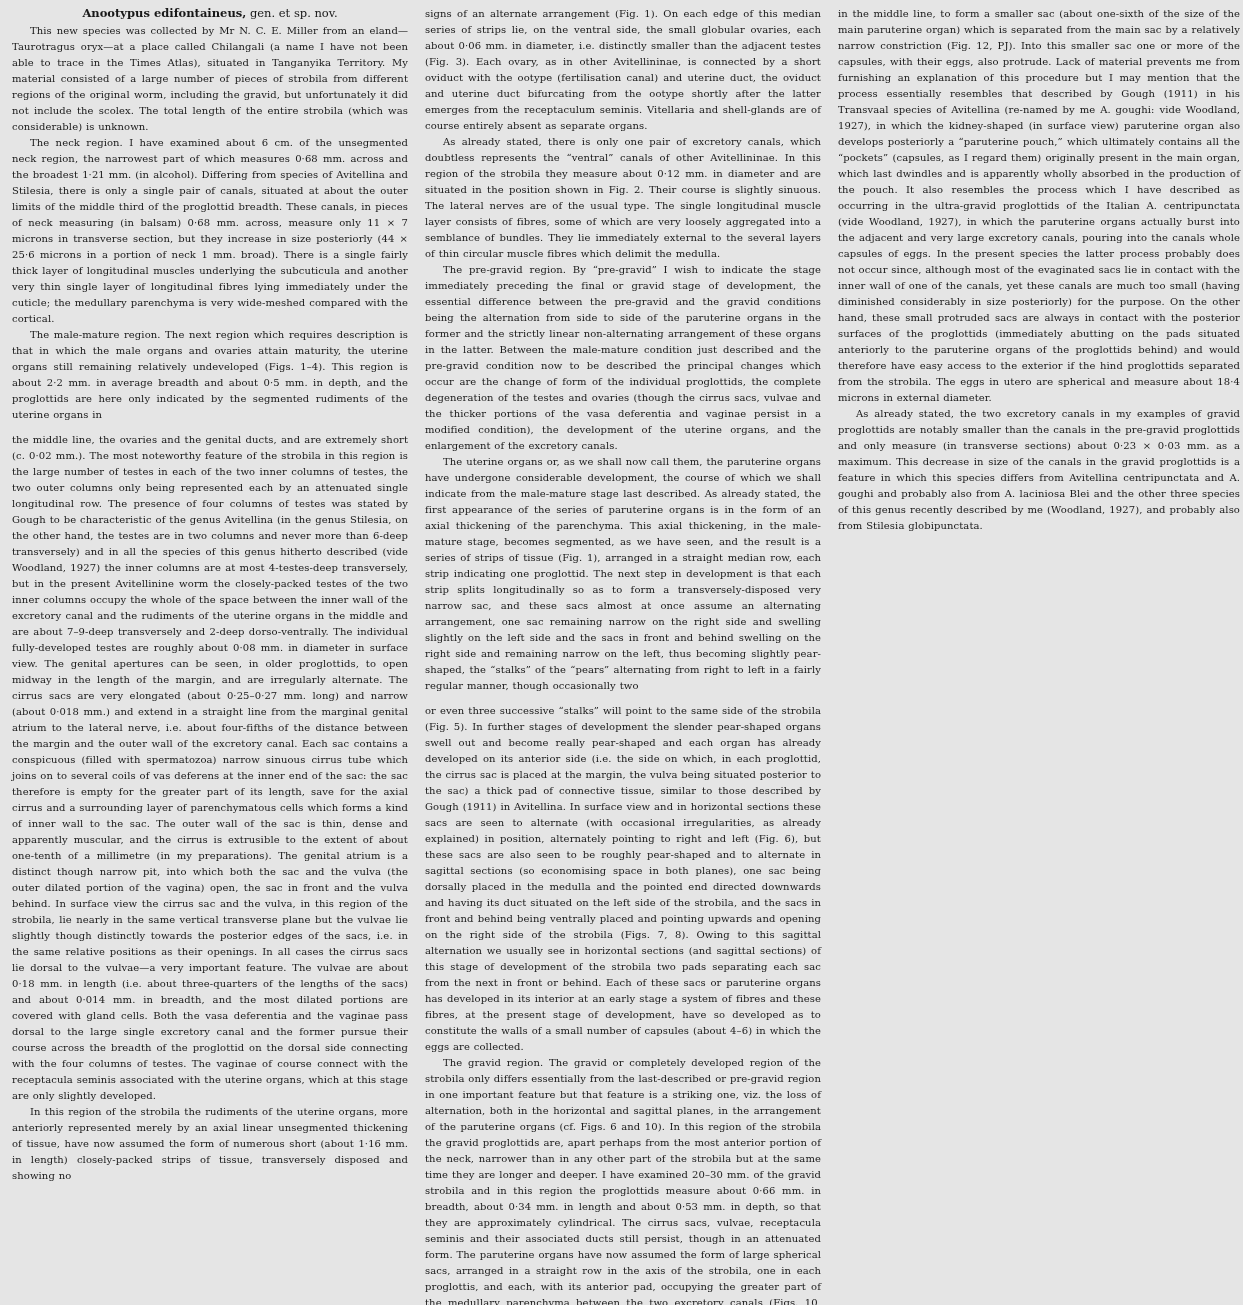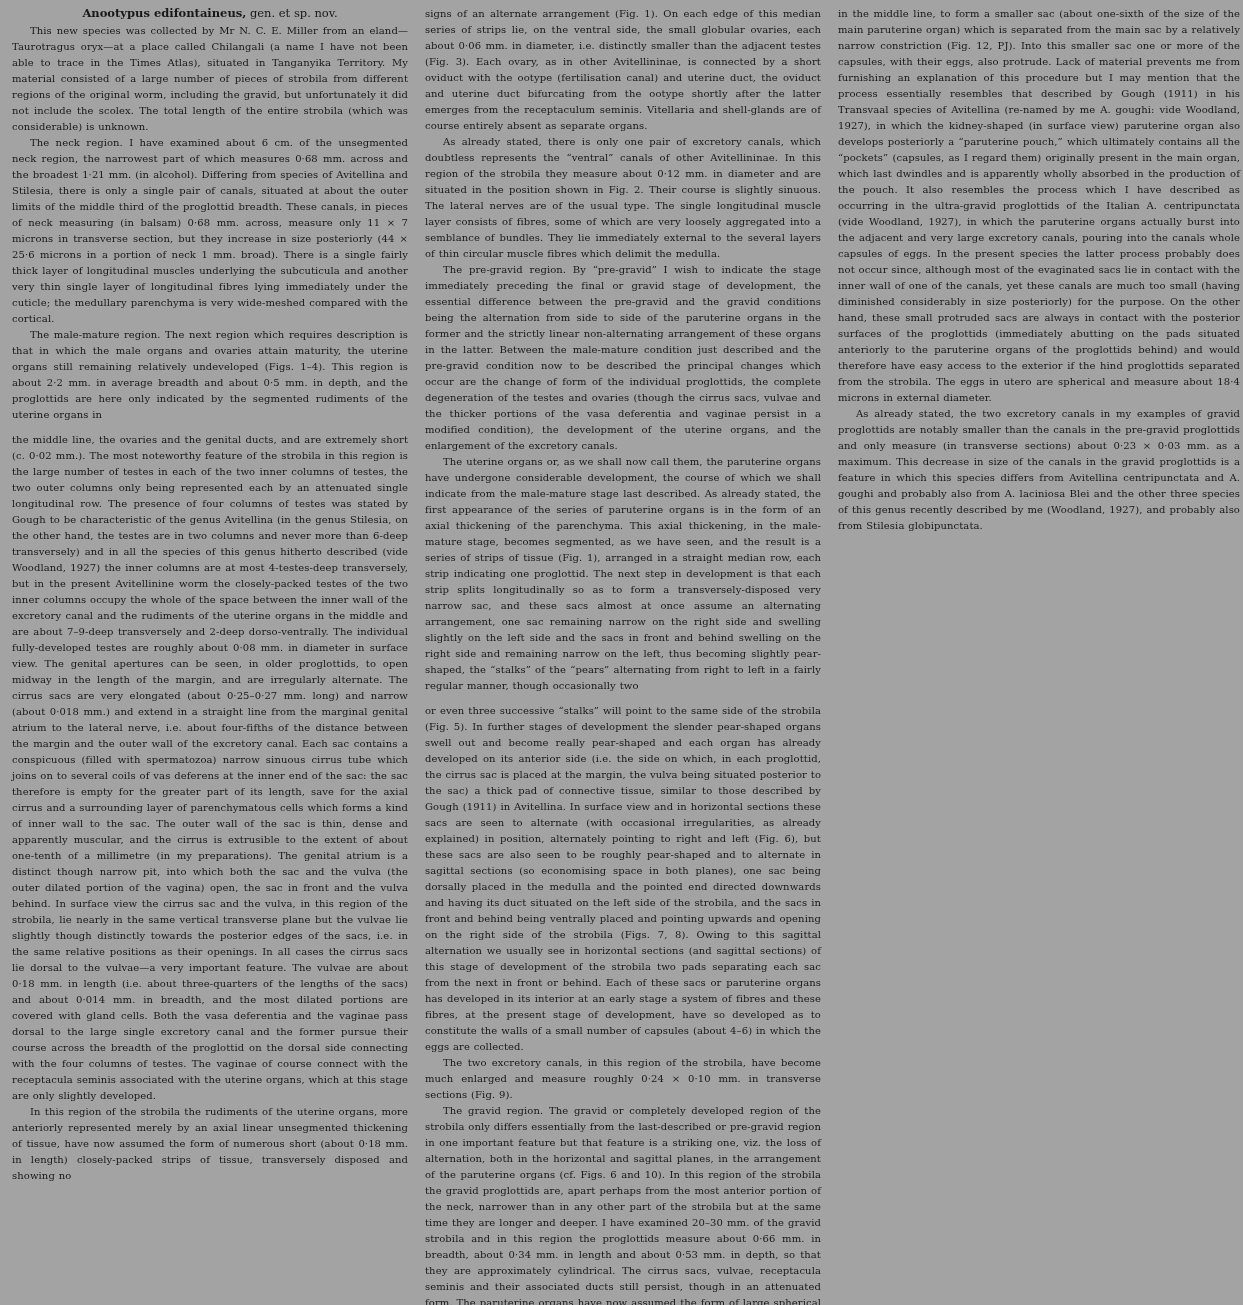--- a/index.html
+++ b/index.html
@@ -14,21 +14,21 @@
     font-family: "DejaVu Serif", "Liberation Serif", serif;
     color: #181818;
   }
   .sheet {
     box-sizing: border-box;
     width: 1243px;
     height: 1305px;
     padding: 6px 8px 0 12px;
     display: flex;
     gap: 17px;
-    background: #a3a3a3;
+    background: #e5e5e5;
   }
   .col {
     flex: 0 0 auto;
     width: 396px;
   }
   .col:last-child { width: 402px; }
   .col-body p {
     margin: 0;
     font-size: 10px;
     line-height: 16px;
@@ -54,31 +54,30 @@
 <div class="sheet">
   <div class="col">
     <div class="title">
       <span class="title-bold">Anootypus edifontaineus,</span><span> gen. et sp. nov.</span>
     </div>
     <div class="col-body">
         <p><span>This new species was collected by Mr N. C. E. Miller from an eland—</span><span class="it">Taurotragus oryx</span><span>—at a place called Chilangali (a name I have not been able to trace in the </span><span class="it">Times Atlas</span><span>), situated in Tanganyika Territory.  My material consisted of a large number of pieces of strobila from different regions of the original worm, including the gravid, but unfortunately it did not include the scolex.  The total length of the entire strobila (which was considerable) is unknown.</span></p>
         <p><span class="it">The neck region.</span><span>  I have examined about 6 cm. of the unsegmented neck region, the narrowest part of which measures 0·68 mm. across and the broadest 1·21 mm. (in alcohol).  Differing from species of </span><span class="it">Avitellina</span><span> and </span><span class="it">Stilesia</span><span>, there is only a single pair of canals, situated at about the outer limits of the middle third of the proglottid breadth.  These canals, in pieces of neck measuring (in balsam) 0·68 mm. across, measure only 11 × 7 microns in transverse section, but they increase in size posteriorly (44 × 25·6 microns in a portion of neck 1 mm. broad).  There is a single fairly thick layer of longitudinal muscles underlying the subcuticula and another very thin single layer of longitudinal fibres lying immediately under the cuticle; the medullary parenchyma is very wide-meshed compared with the cortical.</span></p>
         <p><span class="it">The male-mature region.</span><span>  The next region which requires description is that in which the male organs and ovaries attain maturity, the uterine organs still remaining relatively undeveloped (Figs. 1–4).  This region is about 2·2 mm. in average breadth and about 0·5 mm. in depth, and the proglottids are here only indicated by the segmented rudiments of the uterine organs in</span></p>
         <p class="noindent gap"><span>the middle line, the ovaries and the genital ducts, and are extremely short (</span><span class="it">c.</span><span> 0·02 mm.).  The most noteworthy feature of the strobila in this region is the large number of testes in each of the two inner columns of testes, the two outer columns only being represented each by an attenuated single longitudinal row.  The presence of four columns of testes was stated by Gough to be characteristic of the genus </span><span class="it">Avitellina</span><span> (in the genus </span><span class="it">Stilesia</span><span>, on the other hand, the testes are in two columns and never more than 6-deep transversely) and in all the species of this genus hitherto described (</span><span class="it">vide</span><span> Woodland, 1927) the inner columns are at most 4-testes-deep transversely, but in the present Avitellinine worm the closely-packed testes of the two inner columns occupy the whole of the space between the inner wall of the excretory canal and the rudiments of the uterine organs in the middle and are about 7–9-deep transversely and 2-deep dorso-ventrally.  The individual fully-developed testes are roughly about 0·08 mm. in diameter in surface view.  The genital apertures can be seen, in older proglottids, to open midway in the length of the margin, and are irregularly alternate.  The cirrus sacs are very elongated (about 0·25–0·27 mm. long) and narrow (about 0·018 mm.) and extend in a straight line from the marginal genital atrium to the lateral nerve, </span><span class="it">i.e.</span><span> about four-fifths of the distance between the margin and the outer wall of the excretory canal. Each sac contains a conspicuous (filled with spermatozoa) narrow sinuous cirrus tube which joins on to several coils of vas deferens at the inner end of the sac: the sac therefore is empty for the greater part of its length, save for the axial cirrus and a surrounding layer of parenchymatous cells which forms a kind of inner wall to the sac.  The outer wall of the sac is thin, dense and apparently muscular, and the cirrus is extrusible to the extent of about one-tenth of a millimetre (in my preparations).  The genital atrium is a distinct though narrow pit, into which both the sac and the vulva (the outer dilated portion of the vagina) open, the sac in front and the vulva behind. In surface view the cirrus sac and the vulva, in this region of the strobila, lie nearly in the same vertical transverse plane but the vulvae lie slightly though distinctly towards the posterior edges of the sacs, </span><span class="it">i.e.</span><span> in the same relative positions as their openings.  In all cases the cirrus sacs lie dorsal to the vulvae—a very important feature.  The vulvae are about 0·18 mm. in length (</span><span class="it">i.e.</span><span> about three-quarters of the lengths of the sacs) and about 0·014 mm. in breadth, and the most dilated portions are covered with gland cells.  Both the vasa deferentia and the vaginae pass dorsal to the large single excretory canal and the former pursue their course across the breadth of the proglottid on the dorsal side connecting with the four columns of testes.  The vaginae of course connect with the receptacula seminis associated with the uterine organs, which at this stage are only slightly developed.</span></p>
-        <p><span>In this region of the strobila the rudiments of the uterine organs, more anteriorly represented merely by an axial linear unsegmented thickening of tissue, have now assumed the form of numerous short (about 0·18 mm. in length) closely-packed strips of tissue, transversely disposed and showing no</span></p>
+        <p><span>In this region of the strobila the rudiments of the uterine organs, more anteriorly represented merely by an axial linear unsegmented thickening of tissue, have now assumed the form of numerous short (about 1·16 mm. in length) closely-packed strips of tissue, transversely disposed and showing no</span></p>
       </div>
   </div>
   <div class="col">
     <div class="col-body">
         <p class="noindent"><span>signs of an alternate arrangement (Fig. 1).  On each edge of this median series of strips lie, on the ventral side, the small globular ovaries, each about 0·06 mm. in diameter, </span><span class="it">i.e.</span><span> distinctly smaller than the adjacent testes (Fig. 3). Each ovary, as in other Avitellininae, is connected by a short oviduct with the ootype (fertilisation canal) and uterine duct, the oviduct and uterine duct bifurcating from the ootype shortly after the latter emerges from the receptaculum seminis.  Vitellaria and shell-glands are of course entirely absent as separate organs.</span></p>
         <p><span>As already stated, there is only one pair of excretory canals, which doubtless represents the “ventral” canals of other Avitellininae.  In this region of the strobila they measure about 0·12 mm. in diameter and are situated in the position shown in Fig. 2.  Their course is slightly sinuous. The lateral nerves are of the usual type.  The single longitudinal muscle layer consists of fibres, some of which are very loosely aggregated into a semblance of bundles.  They lie immediately external to the several layers of thin circular muscle fibres which delimit the medulla.</span></p>
         <p><span class="it">The pre-gravid region.</span><span>  By “pre-gravid” I wish to indicate the stage immediately preceding the final or gravid stage of development, the essential difference between the pre-gravid and the gravid conditions being the alternation from side to side of the paruterine organs in the former and the strictly linear non-alternating arrangement of these organs in the latter.  Between the male-mature condition just described and the pre-gravid condition now to be described the principal changes which occur are the change of form of the individual proglottids, the complete degeneration of the testes and ovaries (though the cirrus sacs, vulvae and the thicker portions of the vasa deferentia and vaginae persist in a modified condition), the development of the uterine organs, and the enlargement of the excretory canals.</span></p>
         <p><span>The uterine organs or, as we shall now call them, the paruterine organs have undergone considerable development, the course of which we shall indicate from the male-mature stage last described.  As already stated, the first appearance of the series of paruterine organs is in the form of an axial thickening of the parenchyma.  This axial thickening, in the male-mature stage, becomes segmented, as we have seen, and the result is a series of strips of tissue (Fig. 1), arranged in a straight median row, each strip indicating one proglottid.  The next step in development is that each strip splits longitudinally so as to form a transversely-disposed very narrow sac, and these sacs almost at once assume an alternating arrangement, one sac remaining narrow on the right side and swelling slightly on the left side and the sacs in front and behind swelling on the right side and remaining narrow on the left, thus becoming slightly pear-shaped, the “stalks” of the “pears” alternating from right to left in a fairly regular manner, though occasionally two</span></p>
         <p class="noindent gap"><span>or even three successive “stalks” will point to the same side of the strobila (Fig. 5).  In further stages of development the slender pear-shaped organs swell out and become really pear-shaped and each organ has already developed on its anterior side (</span><span class="it">i.e.</span><span> the side on which, in each proglottid, the cirrus sac is placed at the margin, the vulva being situated posterior to the sac) a thick pad of connective tissue, similar to those described by Gough (1911) in </span><span class="it">Avitellina</span><span>.  In surface view and in horizontal sections these sacs are seen to alternate (with occasional irregularities, as already explained) in position, alternately pointing to right and left (Fig. 6), but these sacs are also seen to be roughly pear-shaped and to alternate in sagittal sections (so economising space in both planes), one sac being dorsally placed in the medulla and the pointed end directed downwards and having its duct situated on the left side of the strobila, and the sacs in front and behind being ventrally placed and pointing upwards and opening on the right side of the strobila (Figs. 7, 8). Owing to this sagittal alternation we usually see in horizontal sections (and sagittal sections) of this stage of development of the strobila two pads separating each sac from the next in front or behind.  Each of these sacs or paruterine organs has developed in its interior at an early stage a system of fibres and these fibres, at the present stage of development, have so developed as to constitute the walls of a small number of capsules (about 4–6) in which the eggs are collected.</span></p>
-        <p><span>The two excretory canals, in this region of the strobila, have become much enlarged and measure roughly 0·24 × 0·10 mm. in transverse sections (Fig. 9).</span></p>
         <p><span class="it">The gravid region.</span><span>  The gravid or completely developed region of the strobila only differs essentially from the last-described or pre-gravid region in one important feature but that feature is a striking one, viz. the loss of alternation, both in the horizontal and sagittal planes, in the arrangement of the paruterine organs (cf. Figs. 6 and 10).  In this region of the strobila the gravid proglottids are, apart perhaps from the most anterior portion of the neck, narrower than in any other part of the strobila but at the same time they are longer and deeper.  I have examined 20–30 mm. of the gravid strobila and in this region the proglottids measure about 0·66 mm. in breadth, about 0·34 mm. in length and about 0·53 mm. in depth, so that they are approximately cylindrical.  The cirrus sacs, vulvae, receptacula seminis and their associated ducts still persist, though in an attenuated form.  The paruterine organs have now assumed the form of large spherical sacs, arranged in a straight row in the axis of the strobila, one in each proglottis, and each, with its anterior pad, occupying the greater part of the medullary parenchyma between the two excretory canals (Figs. 10, 11).  Each sac contains a small number of capsules containing eggs.</span></p>
       </div>
   </div>
   <div class="col">
     <div class="col-body">
         <p class="noindent"><span>in the middle line, to form a smaller sac (about one-sixth of the size of the main paruterine organ) which is separated from the main sac by a relatively narrow constriction (Fig. 12, </span><span class="it">PJ</span><span>).  Into this smaller sac one or more of the capsules, with their eggs, also protrude.  Lack of material prevents me from furnishing an explanation of this procedure but I may mention that the process essentially resembles that described by Gough (1911) in his Transvaal species of </span><span class="it">Avitellina</span><span> (re-named by me </span><span class="it">A. goughi</span><span>: </span><span class="it">vide</span><span> Woodland, 1927), in which the kidney-shaped (in surface view) paruterine organ also develops posteriorly a “paruterine pouch,” which ultimately contains all the “pockets” (capsules, as I regard them) originally present in the main organ, which last dwindles and is apparently wholly absorbed in the production of the pouch. It also resembles the process which I have described as occurring in the ultra-gravid proglottids of the Italian </span><span class="it">A. centripunctata</span><span> (</span><span class="it">vide</span><span> Woodland, 1927), in which the paruterine organs actually burst into the adjacent and very large excretory canals, pouring into the canals whole capsules of eggs.  In the present species the latter process probably does not occur since, although most of the evaginated sacs lie in contact with the inner wall of one of the canals, yet these canals are much too small (having diminished considerably in size posteriorly) for the purpose.  On the other hand, these small protruded sacs are always in contact with the posterior surfaces of the proglottids (immediately abutting on the pads situated anteriorly to the paruterine organs of the proglottids behind) and would therefore have easy access to the exterior if the hind proglottids separated from the strobila.  The eggs </span><span class="it">in utero</span><span> are spherical and measure about 18·4 microns in external diameter.</span></p>
         <p><span>As already stated, the two excretory canals in my examples of gravid proglottids are notably smaller than the canals in the pre-gravid proglottids and only measure (in transverse sections) about 0·23 × 0·03 mm. as a maximum.  This decrease in size of the canals in the gravid proglottids is a feature in which this species differs from </span><span class="it">Avitellina centripunctata</span><span> and </span><span class="it">A. goughi</span><span> and probably also from </span><span class="it">A. laciniosa</span><span> Blei and the other three species of this genus recently described by me (Woodland, 1927), and probably also from </span><span class="it">Stilesia globipunctata</span><span>.</span></p>
       </div>
   </div>
 </div>

